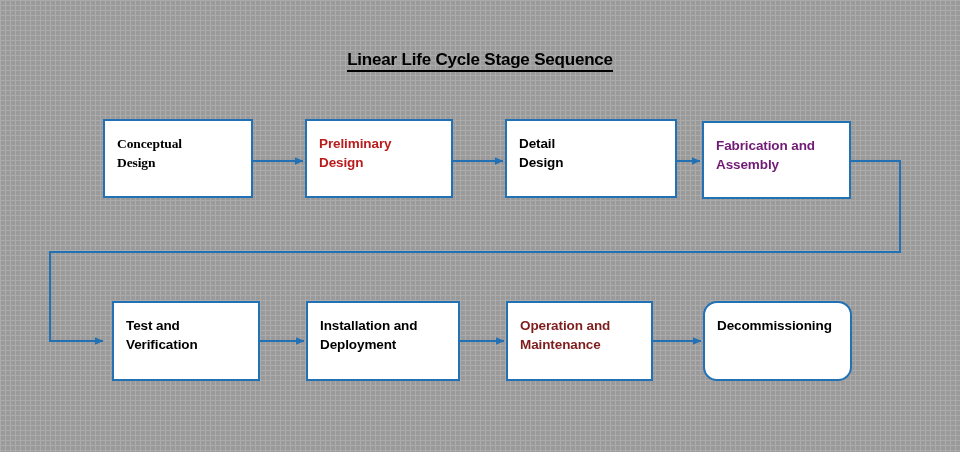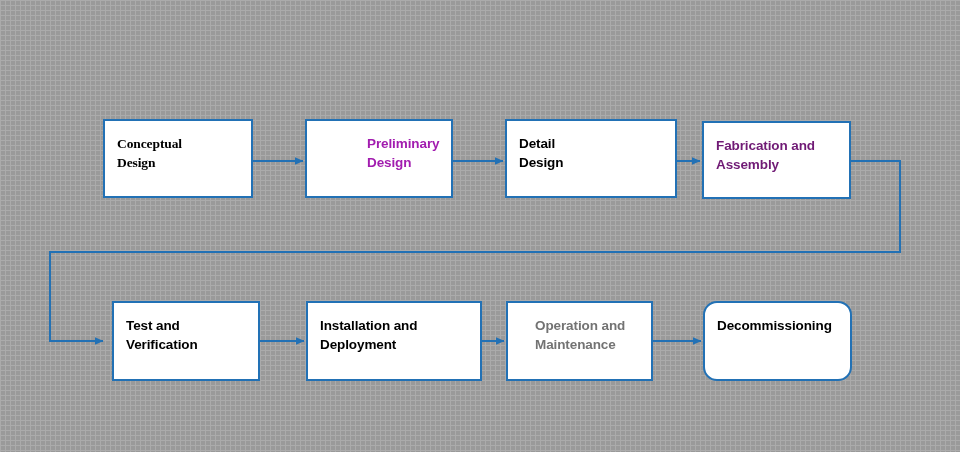--- a/index.html
+++ b/index.html
@@ -85,20 +85,23 @@
     letter-spacing: -0.1px;
   }
 </style>
 </head>
 <body>
 
 <div id="canvas">
 
   <div id="grid"></div>
 
+  <div class="diag-title">
+    <span>Linear Life Cycle Stage Sequence</span>
+  </div>
 
   <svg id="svglayer" viewBox="0 0 960 452" xmlns="http://www.w3.org/2000/svg">
     <defs>
       <marker id="arrowhead" markerWidth="9" markerHeight="8" refX="8.5" refY="4" orient="auto" markerUnits="userSpaceOnUse">
         <path d="M0,0 L9,4 L0,8 z" fill="#2271b5"></path>
       </marker>
     </defs>
     <g id="connectors-group">
         <polyline points="253,161 303,161" fill="none" stroke="#2271b5" stroke-width="2" stroke-linejoin="miter" marker-end="url(#arrowhead)"></polyline>
         <polyline points="453,161 503,161" fill="none" stroke="#2271b5" stroke-width="2" stroke-linejoin="miter" marker-end="url(#arrowhead)"></polyline>
@@ -109,41 +112,41 @@
         <polyline points="653,341 701,341" fill="none" stroke="#2271b5" stroke-width="2" stroke-linejoin="miter" marker-end="url(#arrowhead)"></polyline>
       </g>
   </svg>
 
   <div id="nodes-layer">
       <div class="node" style="left: 103px; top: 119px; width: 150px; height: 79px; border-color: rgb(34, 113, 181);">
         <div class="label" style="color: rgb(0, 0, 0); font-family: Liberation Serif, serif;">Conceptual
 Design</div>
       </div>
       <div class="node" style="left: 305px; top: 119px; width: 148px; height: 79px; border-color: rgb(34, 113, 181);">
-        <div class="label" style="color: #a21caf; margin-left: 48px;">Preliminary
+        <div class="label" style="color: #b91c1c;">Preliminary
 Design</div>
       </div>
       <div class="node" style="left: 505px; top: 119px; width: 172px; height: 79px; border-color: rgb(34, 113, 181);">
         <div class="label" style="color: rgb(0, 0, 0);">Detail
 Design</div>
       </div>
       <div class="node" style="left: 702px; top: 121px; width: 149px; height: 78px; border-color: rgb(34, 113, 181);">
         <div class="label" style="color: #701a75;">Fabrication and
 Assembly</div>
       </div>
       <div class="node" style="left: 105px; top: 301px; width: 148px; height: 80px; border-color: rgb(34, 113, 181); margin-left: 7px;">
         <div class="label" style="color: rgb(0, 0, 0);">Test and
 Verification</div>
       </div>
-      <div class="node" style="left: 306px; top: 301px; width: 176px; height: 80px; border-color: rgb(34, 113, 181); padding-left: 28px;">
+      <div class="node" style="left: 306px; top: 301px; width: 154px; height: 80px; border-color: rgb(34, 113, 181); padding-left: 28px;">
         <div class="label" style="color: rgb(0, 0, 0);">Installation and
 Deployment</div>
       </div>
       <div class="node" style="left: 506px; top: 301px; width: 147px; height: 80px; border-color: rgb(34, 113, 181);">
-        <div class="label" style="color: #737373; margin-left: 15px;">Operation and
+        <div class="label" style="color: #7f1d1d;">Operation and
 Maintenance</div>
       </div>
       <div class="node" style="left: 703px; top: 301px; width: 149px; height: 80px; border-color: rgb(34, 113, 181); border-radius: 14px;">
         <div class="label" style="color: rgb(0, 0, 0);">Decommissioning</div>
       </div>
     </div>
 
 </div>
 
 </body></html>

